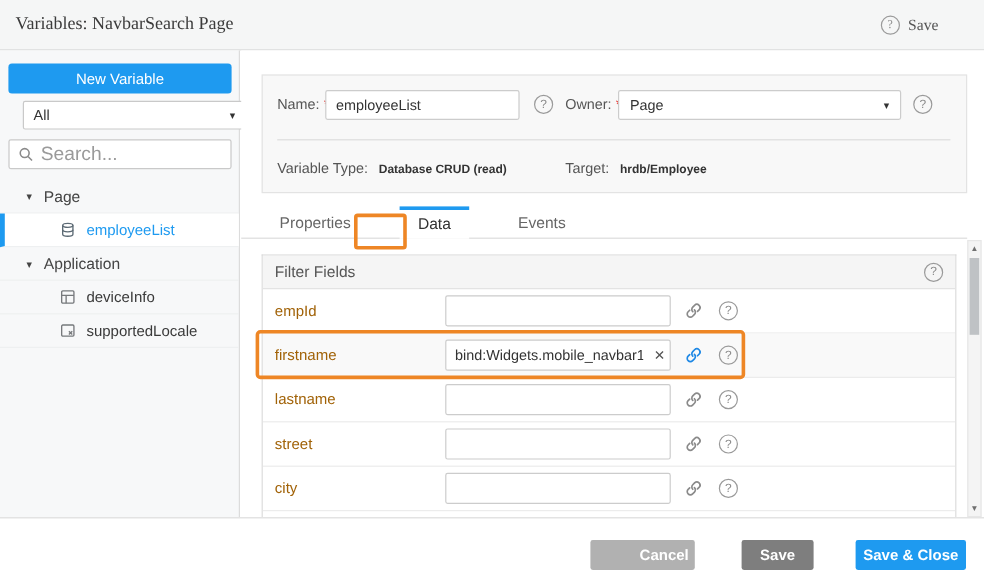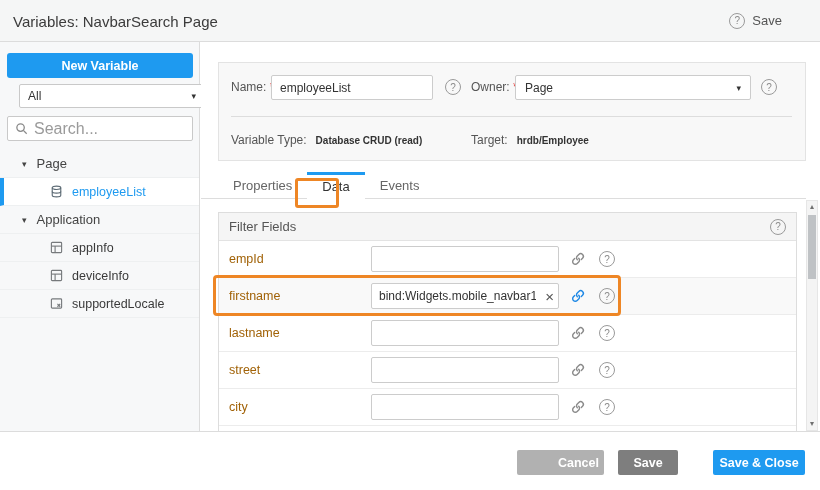--- a/index.html
+++ b/index.html
@@ -1,29 +1,29 @@
 <!DOCTYPE html>
 <html><head>
 <meta charset="utf-8">
 <style>
   * { margin:0; padding:0; box-sizing:border-box; }
   html,body { width:820px; height:490px; overflow:hidden; }
   body { font-family:"Liberation Sans", sans-serif; background:#fff; color:#333; }
   #app { position:relative; width:820px; height:490px; background:#fff; }
 
   
-  .header { position:absolute; left:0; top:0; right:0; height:42px; background:#f5f6f6; border-bottom:1px solid #dcdcdc; }
+  .header { position:absolute; left:0; top:0; right:0; height:42px; background:#f5f6f6; border-bottom:1px solid #dcdcdc;font-family:Liberation Serif, serif; }
   .header .title { position:absolute; left:13px; top:50%; transform:translateY(-50%); font-size:15px; color:#3b3b3b; }
   .header .help { position:absolute; right:38px; top:50%; transform:translateY(-50%); display:flex; align-items:center; gap:7px; font-size:13px; color:#555; cursor:pointer; }
 
   .qicon { display:inline-flex; align-items:center; justify-content:center; width:16px; height:16px; border:1px solid #9a9a9a; border-radius:50%; font-size:10px; color:#8a8a8a; background:transparent; flex:0 0 auto; }
 
   
   .sidebar { position:absolute; left:0; top:42px; width:200px; bottom:59px; background:#f7f8f9; border-right:1px solid #dcdcdc; }
-  .btn-new { position:absolute; left:7px; top:11px; width:186px; height:25px; background:#1e9af0; color:#fff; border:none; border-radius:3px; font-size:12.5px; font-weight:bold; font-family:inherit; cursor:pointer; }
+  .btn-new { position:absolute; left:7px; top:11px; width:186px; height:25px; background:#1e9af0; color:#fff; border:none; border-radius:3px; font-size:12.5px; font-weight:normal; font-family:inherit; cursor:pointer; }
   .select-box { position:absolute; left:7px; top:42px; width:186px; height:24px; background:#fff; border:1px solid #c9c9c9; border-radius:2px; display:flex; align-items:center; padding:0 8px; font-size:12px; color:#333; cursor:pointer;margin-left:12px; }
   .select-box .caret { margin-left:auto; font-size:9px; color:#333; }
   .search-box { position:absolute; left:7px; top:74px; width:186px; height:25px; background:#fff; border:1px solid #c9c9c9; border-radius:2px; display:flex; align-items:center; padding:0 7px; gap:6px; }
   .search-box input { border:none; outline:none; flex:1; font-size:16px; font-family:inherit; color:#555; background:transparent; min-width:0; }
   .search-box input::placeholder { color:#9a9a9a; }
 
   .tree { position:absolute; left:0; top:108px; right:0; }
   .trow { height:28px; display:flex; align-items:center; border-bottom:1px solid #eef0f1; cursor:pointer; }
   .trow.group { padding-left:22px; gap:10px; font-size:13px; color:#444; }
   .trow.group .tri { font-size:9px; color:#444; }
@@ -45,21 +45,21 @@
   .f-owner-label { position:absolute; left:252px; top:17px; }
   .f-owner-select { position:absolute; left:296px; top:12px; width:236px; height:25px; background:#fff; border:1px solid #ccc; border-radius:2px; display:flex; align-items:center; padding:0 9px; font-size:12px; color:#333; cursor:pointer; }
   .f-owner-select .caret { margin-left:auto; font-size:9px; color:#333; }
   .f-q2 { position:absolute; left:542px; top:16px; }
   .panel .divider { position:absolute; left:12px; right:13px; top:53px; border-top:1px solid #ddd; }
   .f-row2a { position:absolute; left:12px; top:70px; display:flex; gap:9px; align-items:baseline; }
   .f-row2b { position:absolute; left:252px; top:70px; display:flex; gap:9px; align-items:baseline; }
   .val { font-size:10px; color:#333; font-weight:bold; white-space:nowrap; }
 
   
-  .tabbar { position:absolute; left:0; right:14px; top:133px; height:24px; border-bottom:1px solid #ddd; display:flex; align-items:flex-end; padding-left:17px; }
+  .tabbar { position:absolute; left:0; right:14px; top:133px; height:24px; border-bottom:1px solid #ddd; display:flex; align-items:flex-end; padding-left:17px;gap:26px; }
   .tab { height:24px; line-height:24px; padding:0 15px; font-size:13px; color:#666; cursor:pointer; }
   .tab.active { position:relative; top:1px; height:27px; line-height:24px; background:#fff; border-top:3px solid #1e9af0; color:#333; }
   .tab-annotation { position:absolute; left:94px; top:136px; width:44px; height:30px; border:3px solid #ee8625; border-radius:3px; z-index:6; pointer-events:none; }
 
   
   .filterbox { position:absolute; left:17px; top:170px; width:579px; bottom:0; border:1px solid #ddd; border-bottom:none; background:#fff; overflow:hidden; }
   .filterbox .fhead { height:28px; background:#f5f5f5; border-bottom:1px solid #e3e3e3; display:flex; align-items:center; padding:0 10px; font-size:13px; color:#555; }
   .fhead .qicon { margin-left:auto; }
   .frow { height:37px; display:flex; align-items:center; padding:0 10px; border-bottom:1px solid #ececec; }
   .frow .flabel { width:142px; font-size:12.5px; color:#a16207; }
@@ -75,21 +75,21 @@
   
   .vscroll { position:absolute; right:2px; top:158px; bottom:0; width:12px; background:#f4f4f4; border:1px solid #e6e6e6; }
   .vscroll .arr { position:absolute; left:0; right:0; text-align:center; font-size:8px; color:#707070; cursor:pointer; line-height:12px; }
   .vscroll .arr.up { top:0; }
   .vscroll .arr.down { bottom:0; }
   .vscroll .thumb { position:absolute; left:1px; right:1px; top:14px; height:64px; background:#bfc2c5; cursor:grab; }
 
   
   .footer { position:absolute; left:0; bottom:0; right:0; height:59px; background:#fff; border-top:1px solid #dcdcdc; }
   .footer .btn { position:absolute; top:18px; height:25px; border:none; border-radius:2px; color:#fff; font-size:12.5px; font-weight:bold; font-family:inherit; cursor:pointer; }
-  .btn-cancel { left:517px; width:87px; background:#b1b1b1;padding-left:36px; }
+  .btn-cancel { left:492px; width:87px; background:#b1b1b1;padding-left:36px; }
   .btn-save { left:618px; width:60px; background:#7e7e7e; }
   .btn-saveclose { left:713px; width:92px; background:#1e9af0; }
 
   svg.ic { display:block; }
 </style>
 </head>
 <body>
 
 <div id="app">
 
@@ -126,28 +126,20 @@
         <svg class="ic" width="13" height="13" viewBox="0 0 14 14" fill="none" stroke-width="1.2">
             <ellipse cx="7" cy="3" rx="4.6" ry="1.8"></ellipse>
             <path d="M2.4 3v8c0 1 2.1 1.8 4.6 1.8s4.6-.8 4.6-1.8V3"></path>
             <path d="M2.4 7c0 1 2.1 1.8 4.6 1.8S11.6 8 11.6 7"></path>
           </svg>
         <span>employeeList</span>
       </div>
       <div class="trow group">
         <span class="tri">▾</span>
         <span>Application</span>
-      </div>
-      <div class="trow item">
-        <svg class="ic" width="13" height="13" viewBox="0 0 14 14" fill="none" stroke-width="1.2">
-            <rect x="1.5" y="1.5" width="11" height="11" rx="1"></rect>
-            <line x1="1.5" y1="5.5" x2="12.5" y2="5.5"></line>
-            <line x1="5.5" y1="5.5" x2="5.5" y2="12.5"></line>
-          </svg>
-        <span>appInfo</span>
       </div>
       <div class="trow item">
         <svg class="ic" width="13" height="13" viewBox="0 0 14 14" fill="none" stroke-width="1.2">
             <rect x="1.5" y="1.5" width="11" height="11" rx="1"></rect>
             <line x1="1.5" y1="5.5" x2="12.5" y2="5.5"></line>
             <line x1="5.5" y1="5.5" x2="5.5" y2="12.5"></line>
           </svg>
         <span>deviceInfo</span>
       </div>
       <div class="trow item">

